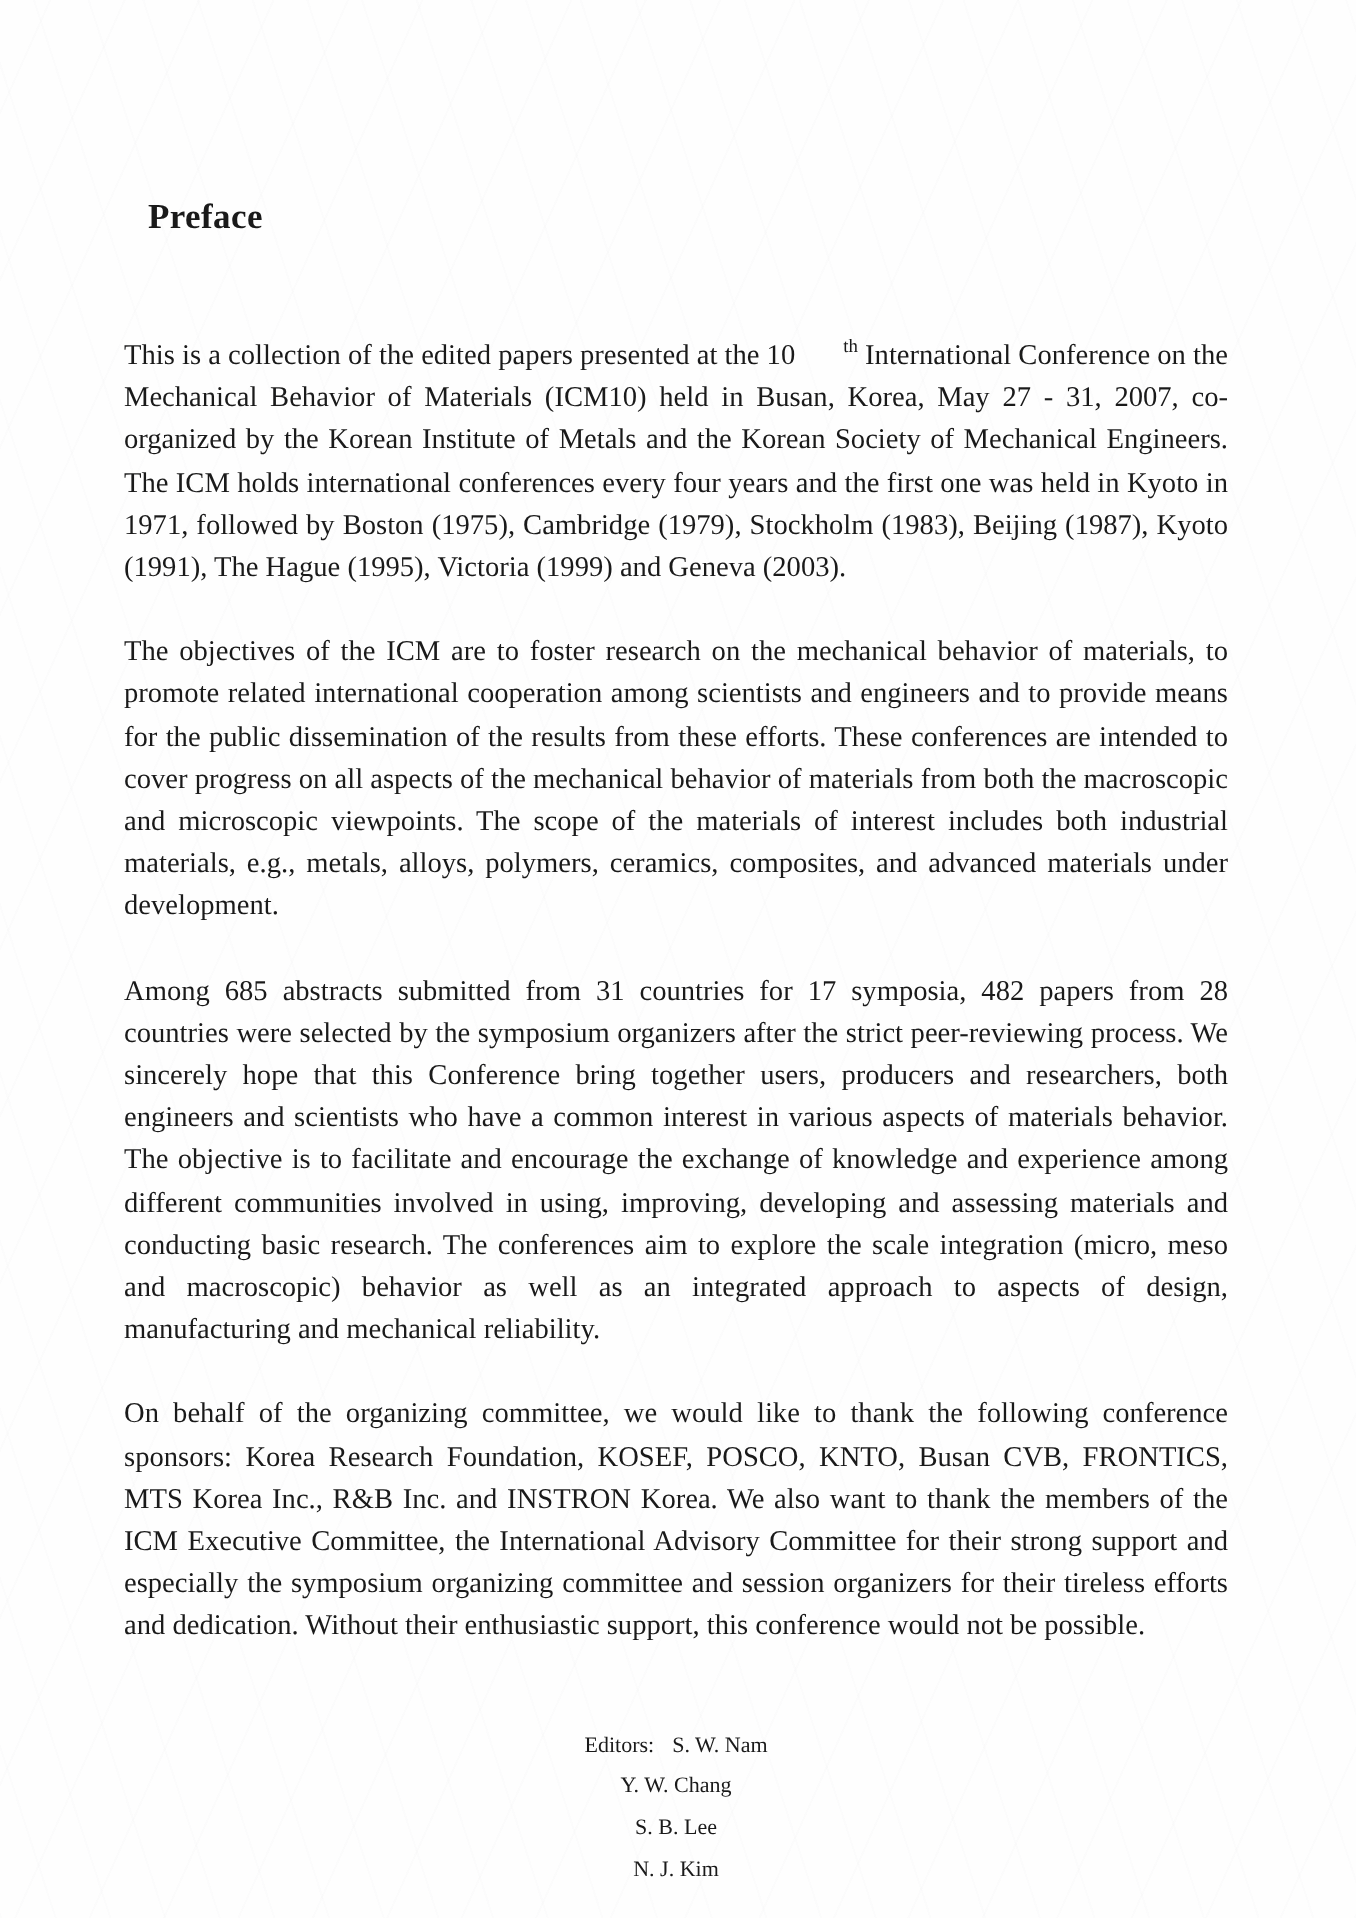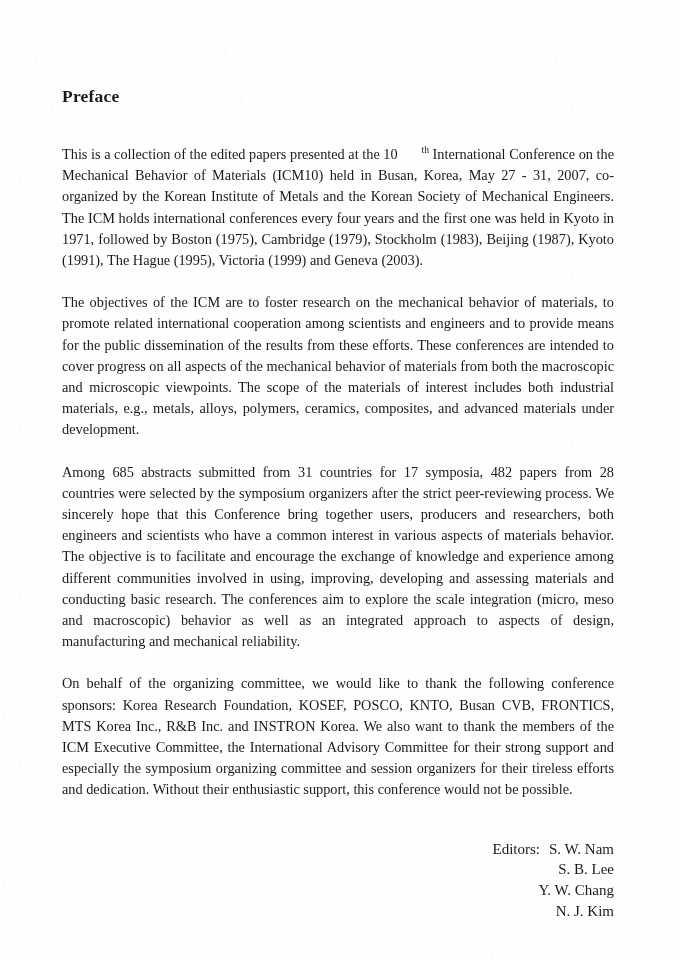--- a/index.html
+++ b/index.html
@@ -46,21 +46,21 @@
     position: absolute;
     left: 62px;
     top: 0;
     width: 552px;
   }
 
   .page-title {
     font-size: 17.5px;
     font-weight: bold;
     letter-spacing: 0.2px;
-    margin: 0;
+    margin: 12px;
     padding-top: 86px;
     line-height: 20px;
   }
 
   .body-para {
     font-size: 14.3px;
     line-height: 21.2px;
     text-align: justify;
     text-justify: inter-word;
     margin: 0;
@@ -75,22 +75,22 @@
   .body-para sup {
     font-size: 0.66em;
     vertical-align: super;
     line-height: 0;
     padding-left: 24px;
   }
 
   .editors-block {
     margin: 0;
     padding-top: 38px;
-    text-align: right;
-    font-size: 15px;
+    text-align: center;
+    font-size: 11px;
     line-height: 20.8px;
   }
 
   .editors-line {
     display: block;
     white-space: pre;
   }
 
   .editors-label {
     margin-right: 9px;
@@ -109,19 +109,19 @@
     <p class="body-para"><span>This is a collection of the edited papers presented at the 10</span><sup>th</sup><span> International Conference on the Mechanical Behavior of Materials (ICM10) held in Busan, Korea, May 27 - 31, 2007, co-organized by the Korean Institute of Metals and the Korean Society of Mechanical Engineers.   The ICM holds international conferences every four years and the first one was held in Kyoto in 1971, followed by Boston (1975), Cambridge (1979), Stockholm (1983), Beijing (1987), Kyoto (1991), The Hague (1995), Victoria (1999) and Geneva (2003).</span></p>
 
     <p class="body-para">The objectives of the ICM are to foster research on the mechanical behavior of materials, to promote related international cooperation among scientists and engineers and to provide means for the public dissemination of the results from these efforts. These conferences are intended to cover progress on all aspects of the mechanical behavior of materials from both the macroscopic and microscopic viewpoints. The scope of the materials of interest includes both industrial materials, e.g., metals, alloys, polymers, ceramics, composites, and advanced materials under development.</p>
 
     <p class="body-para">Among 685 abstracts submitted from 31 countries for 17 symposia, 482 papers from 28 countries were selected by the symposium organizers after the strict peer-reviewing process. We sincerely hope that this Conference bring together users, producers and researchers, both engineers and scientists who have a common interest in various aspects of materials behavior. The objective is to facilitate and encourage the exchange of knowledge and experience among different communities involved in using, improving, developing and assessing materials and conducting basic research. The conferences aim to explore the scale integration (micro, meso and macroscopic) behavior as well as an integrated approach to aspects of design, manufacturing and mechanical reliability.</p>
 
     <p class="body-para">On behalf of the organizing committee, we would like to thank the following conference sponsors: Korea Research Foundation, KOSEF, POSCO, KNTO, Busan CVB, FRONTICS, MTS Korea Inc., R&amp;B Inc. and INSTRON Korea. We also want to thank the members of the ICM Executive Committee, the International Advisory Committee for their strong support and especially the symposium organizing committee and session organizers for their tireless efforts and dedication. Without their enthusiastic support, this conference would not be possible.</p>
 
     <div class="editors-block">
       <span class="editors-line"><span class="editors-label">Editors:</span><span>S. W. Nam</span></span>
+      <span class="editors-line">Y. W. Chang</span>
       <span class="editors-line">S. B. Lee</span>
-      <span class="editors-line">Y. W. Chang</span>
       <span class="editors-line">N. J. Kim</span>
     </div>
 
   </div>
 </div>
 
 </body></html>

